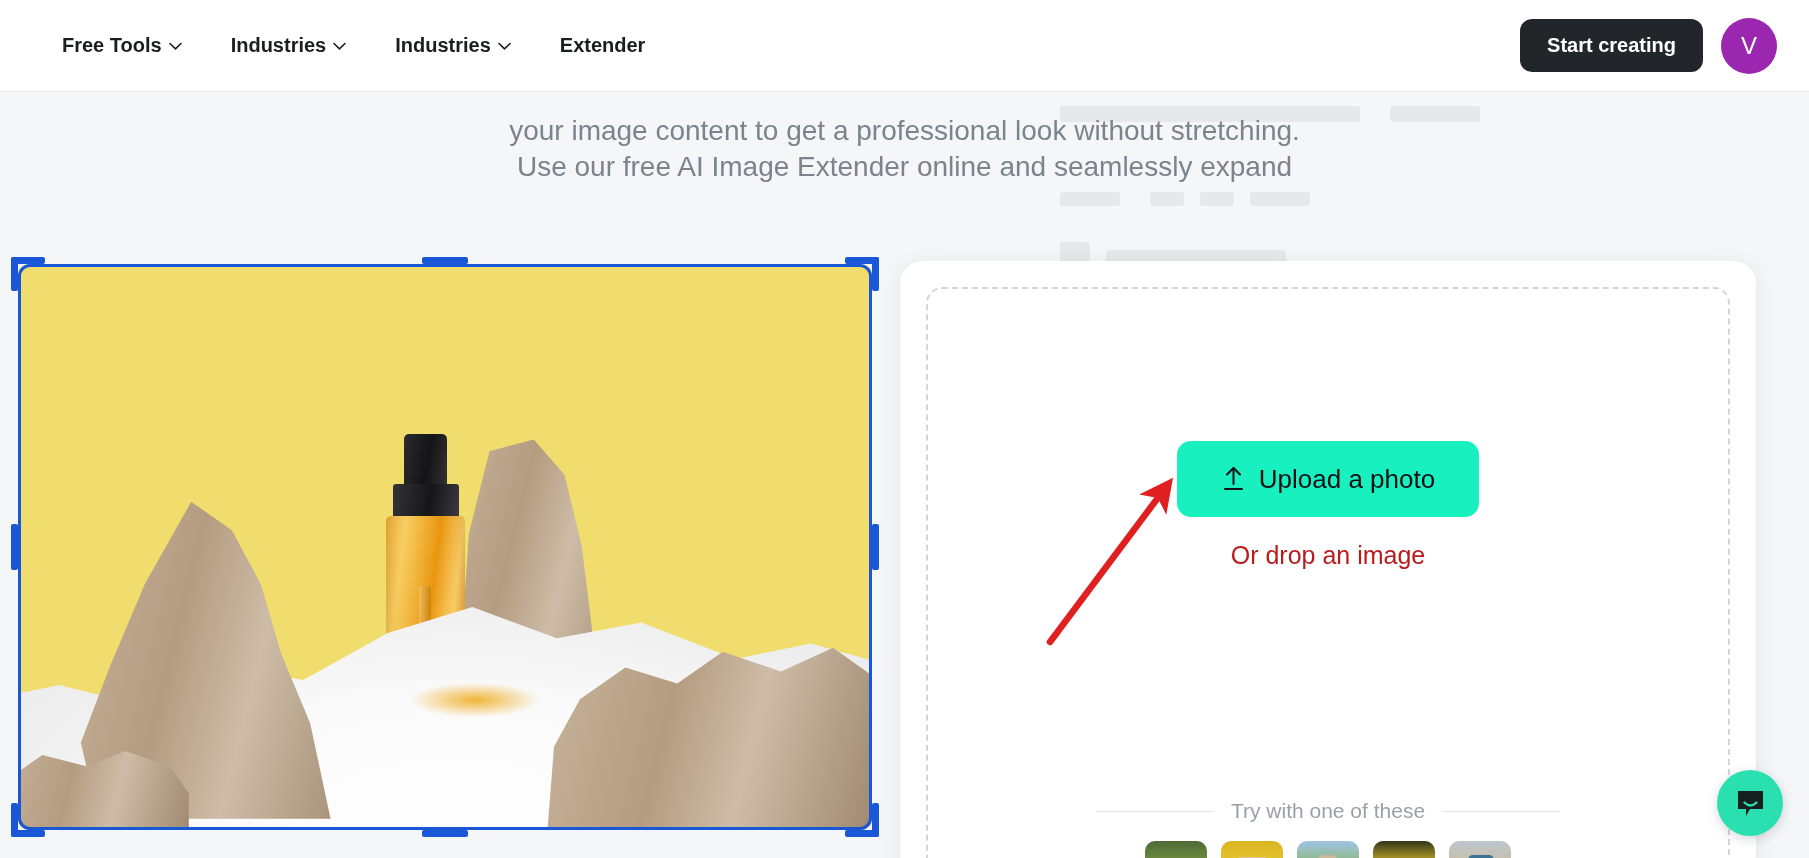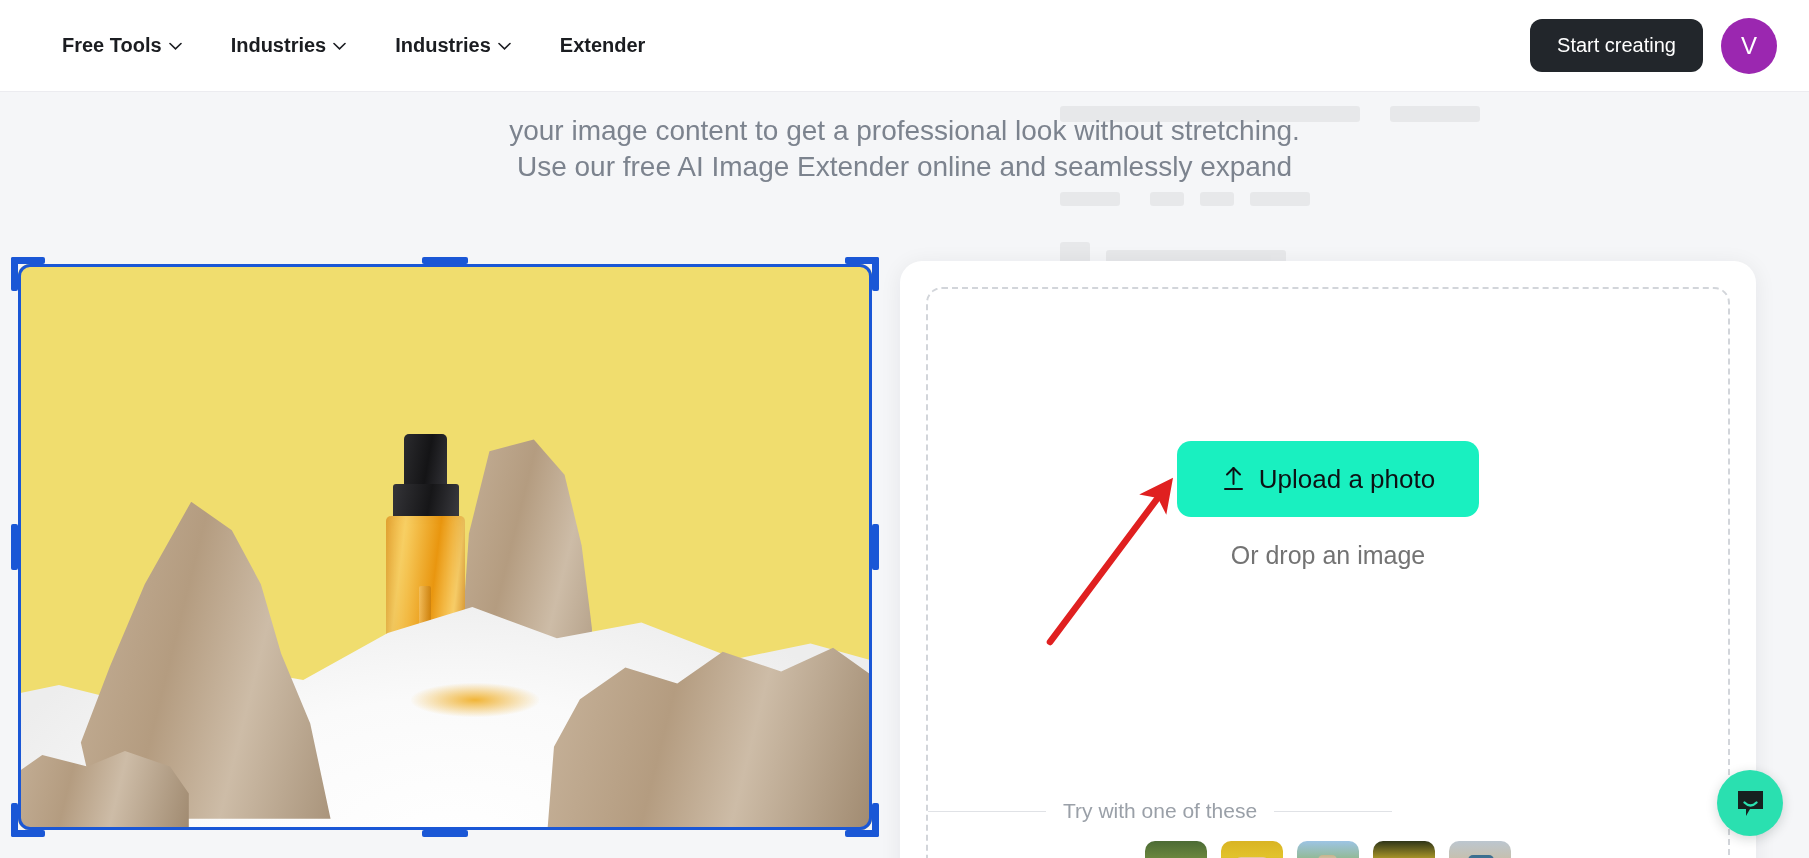--- a/index.html
+++ b/index.html
@@ -31,21 +31,21 @@
     font-size: 20px; font-weight: 700; color: #1b1d21;
     cursor: pointer; white-space: nowrap;
   }
   .chev { width: 13px; height: 8px; display: block; }
   .header-right {
     margin-left: auto; margin-right: 32px;
     display: flex; align-items: center; gap: 18px;
   }
   .start-btn {
     background: #22262b; color: #ffffff;
-    font-size: 20px; font-weight: 400;
+    font-size: 20px; font-weight: 700;
     padding: 15px 27px; border-radius: 12px;
     border: none; cursor: pointer; white-space: nowrap;
     font-family: "Liberation Sans", sans-serif;
   }
   .avatar {
     width: 56px; height: 56px; border-radius: 50%;
     background: #9b27b0; color: #fff;
     display: flex; align-items: center; justify-content: center;
     font-size: 24px; font-weight: 400; cursor: pointer;
   }
@@ -166,25 +166,25 @@
     margin-top: 152px;
     background: #19f0c0; color: #0d1114;
     border: none; border-radius: 14px; cursor: pointer;
     width: 302px; height: 76px;
     display: flex; align-items: center; justify-content: center; gap: 13px;
     font-size: 26px; font-weight: 400;
     font-family: "Liberation Sans", sans-serif;
   }
   .up-icon { width: 25px; height: 26px; display: block; }
   .drop-label {
-    margin-top: 24px; font-size: 25px; color: #737373; font-weight: 400;
+    margin-top: 24px; font-size: 25px; color: #b91c1c; font-weight: 400;
   }
   .try-row {
     position: absolute; left: 0; right: 0; bottom: 112px;
-    display: flex; align-items: center; gap: 17px;
+    display: flex; align-items: center; justify-content: center; gap: 17px;
   }
   .try-rule { width: 118px; height: 1px; background: #e0e2e6; }
   .try-text { font-size: 21px; color: #9aa0a8; white-space: nowrap; }
   .thumbs {
     position: absolute; left: 0; right: 0; bottom: 32px;
     display: flex; align-items: center; justify-content: center; gap: 14px;
   }
   .thumb {
     width: 62px; height: 62px; border-radius: 10px;
     overflow: hidden; cursor: pointer; position: relative;

